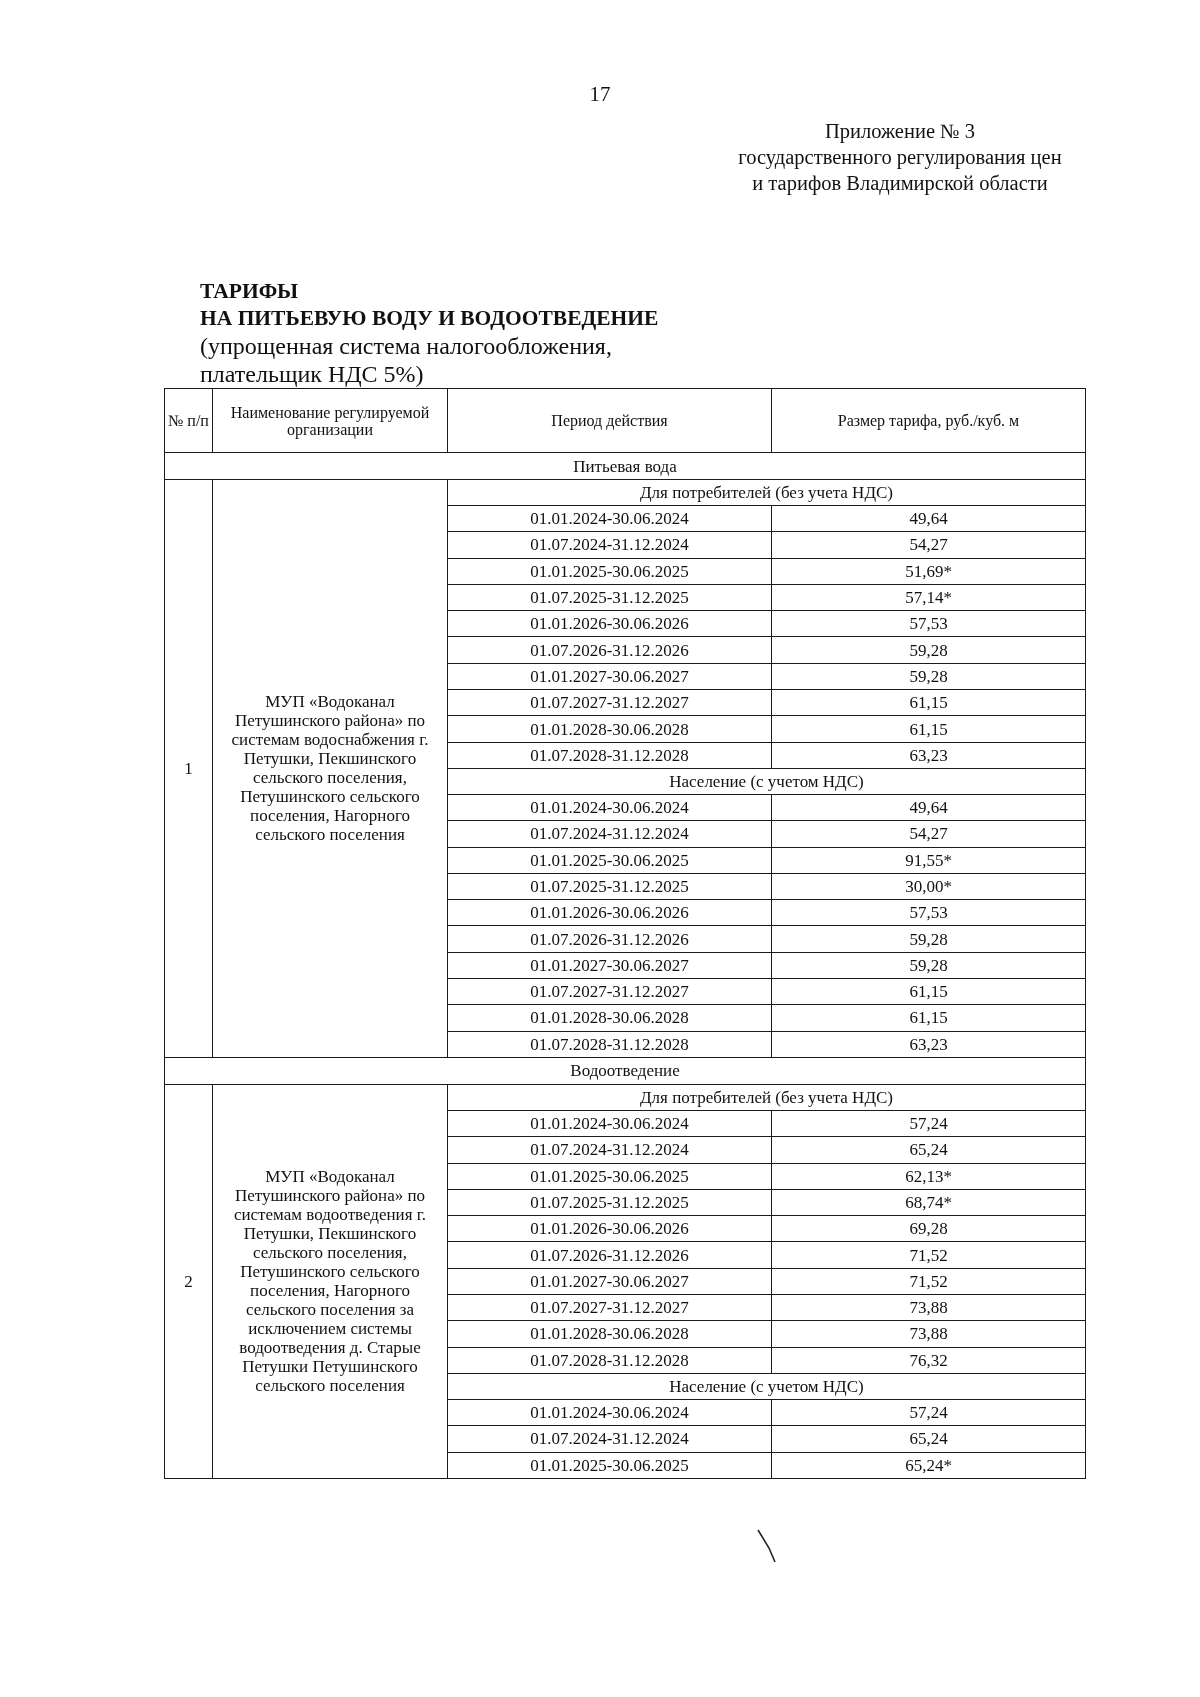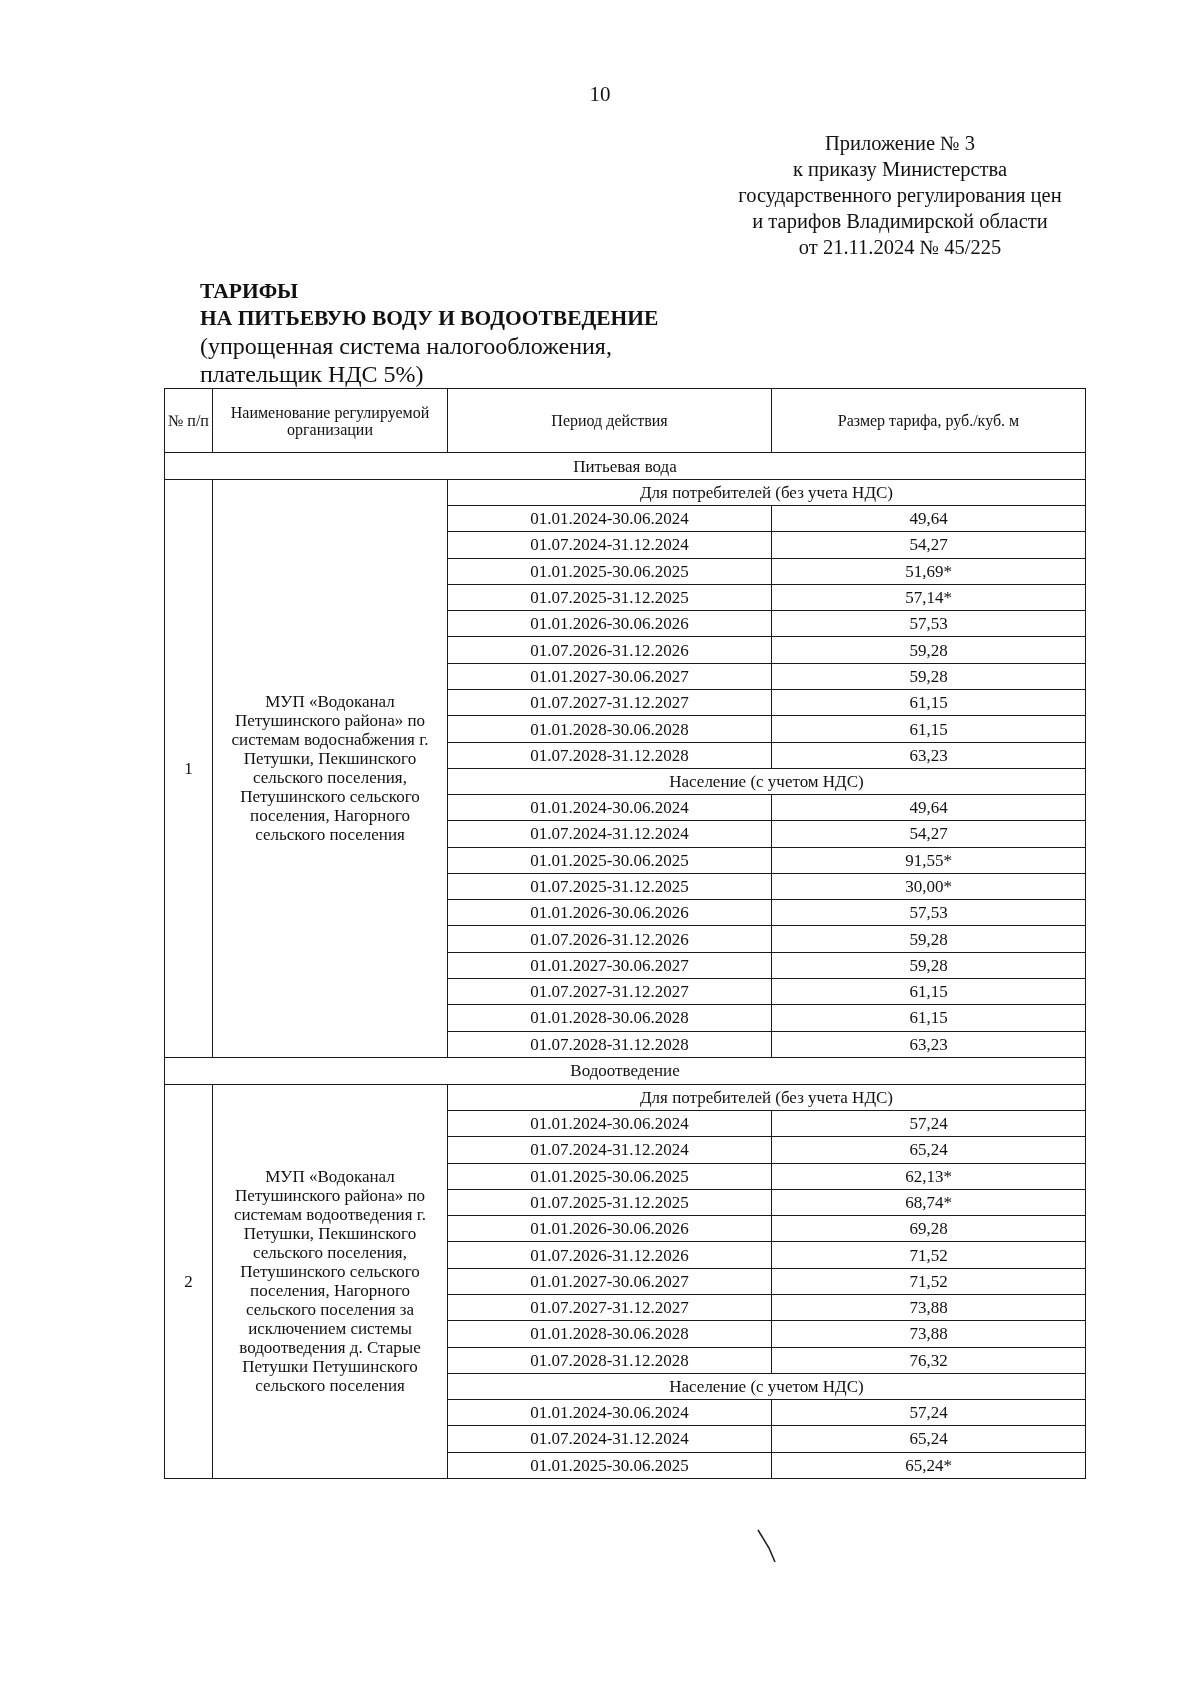--- a/index.html
+++ b/index.html
@@ -1,20 +1,20 @@
 <!DOCTYPE html>
 <html><head>
   <meta charset="utf-8">
   <style>
     html, body { margin: 0; padding: 0; background: #ffffff; }
     body { width: 1200px; height: 1697px; position: relative; overflow: hidden;
            font-family: "Liberation Serif", "DejaVu Serif", serif; color: #111; }
     .abs { position: absolute; }
     .page-number { left: 0; width: 1200px; top: 82px; text-align: center; font-size: 21px; }
-    .appendix { left: 680px; width: 440px; top: 130px; text-align: center; font-size: 20.5px; line-height: 26px; }
+    .appendix { left: 680px; width: 440px; top: 118px; text-align: center; font-size: 20.5px; line-height: 26px; }
     .title-block { left: 200px; width: 920px; top: 278px; text-align: left; }
     .title-line-bold { font-weight: bold; font-size: 21.5px; line-height: 27px; }
     .title-line { font-size: 24px; line-height: 28px; }
 
     table.tariffs { position: absolute; left: 120px; top: 388px; width: 921px;
                     border-collapse: collapse; table-layout: fixed;
                     font-family: "Liberation Serif", "DejaVu Serif", serif; margin-left: 44px; }
     table.tariffs td, table.tariffs th { border: 1.6px solid #1a1a1a; padding: 0; font-weight: normal;
                     text-align: center; vertical-align: middle; font-size: 17px; line-height: 19px; }
     table.tariffs th { font-size: 16px; line-height: 17px; }
@@ -26,28 +26,26 @@
     .section-row td { height: 26px; font-weight: bold; font-size: 17px; }
     .sub-row td { height: 25px; font-weight: bold; font-size: 17px; font-family: Liberation Serif, serif; }
     .data-row td { height: 25.3px; font-size: 17.5px; }
     td.org-cell { font-size: 16.5px; line-height: 20.5px; vertical-align: middle; padding: 0 4px; }
     td.num-cell { font-size: 17px; }
     .mark { position: absolute; }
   </style>
 </head>
 <body>
 
-<div class="abs page-number">10</div>
+<div class="abs page-number">17</div>
 
 <div class="abs appendix">
   <div>Приложение № 3</div>
-  <div>к приказу Министерства</div>
   <div>государственного регулирования цен</div>
   <div>и тарифов Владимирской области</div>
-  <div>от 21.11.2024 № 45/225</div>
 </div>
 
 <div class="abs title-block">
   <div class="title-line-bold">ТАРИФЫ</div>
   <div class="title-line-bold">НА ПИТЬЕВУЮ ВОДУ И ВОДООТВЕДЕНИЕ</div>
   <div class="title-line">(упрощенная система налогообложения,</div>
   <div class="title-line">плательщик НДС 5%)</div>
 </div>
 
 <table class="tariffs" id="tariffs">

